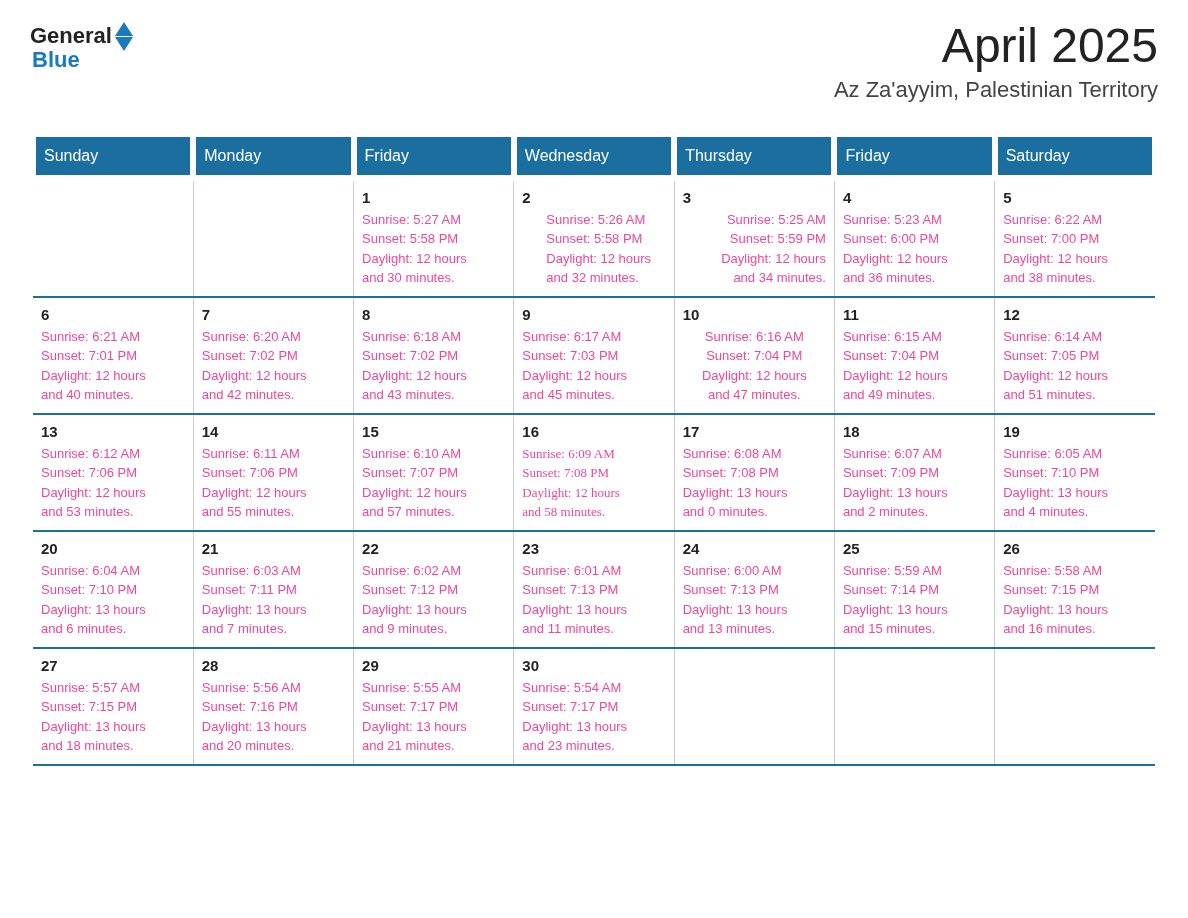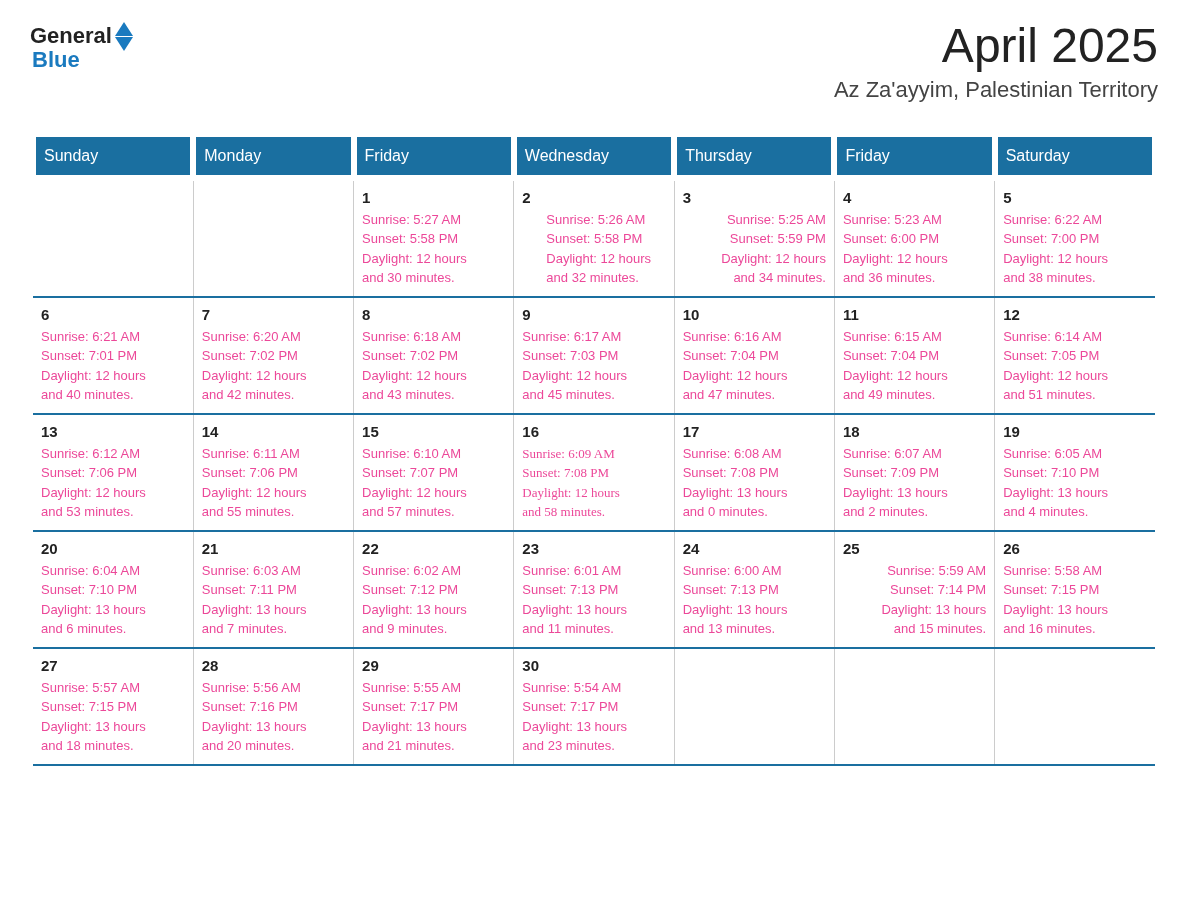--- a/index.html
+++ b/index.html
@@ -194,21 +194,21 @@
         </td>
         <td>
           <span class="day-number">9</span>
           <div class="day-info" style="white-space: pre-line;">Sunrise: 6:17 AM
 Sunset: 7:03 PM
 Daylight: 12 hours
 and 45 minutes.</div>
         </td>
         <td>
           <span class="day-number">10</span>
-          <div class="day-info" style="white-space: pre-line;">Sunrise: 6:16 AM
+          <div class="day-info" style="white-space: pre-line; text-align: center;">Sunrise: 6:16 AM
 Sunset: 7:04 PM
 Daylight: 12 hours
 and 47 minutes.</div>
         </td>
         <td>
           <span class="day-number">11</span>
           <div class="day-info" style="white-space: pre-line;">Sunrise: 6:15 AM
 Sunset: 7:04 PM
 Daylight: 12 hours
 and 49 minutes.</div>
@@ -303,21 +303,21 @@
         </td>
         <td>
           <span class="day-number">24</span>
           <div class="day-info" style="white-space: pre-line;">Sunrise: 6:00 AM
 Sunset: 7:13 PM
 Daylight: 13 hours
 and 13 minutes.</div>
         </td>
         <td>
           <span class="day-number">25</span>
-          <div class="day-info" style="white-space: pre-line; text-align: right;">Sunrise: 5:59 AM
+          <div class="day-info" style="white-space: pre-line;">Sunrise: 5:59 AM
 Sunset: 7:14 PM
 Daylight: 13 hours
 and 15 minutes.</div>
         </td>
         <td>
           <span class="day-number">26</span>
           <div class="day-info" style="white-space: pre-line;">Sunrise: 5:58 AM
 Sunset: 7:15 PM
 Daylight: 13 hours
 and 16 minutes.</div>

